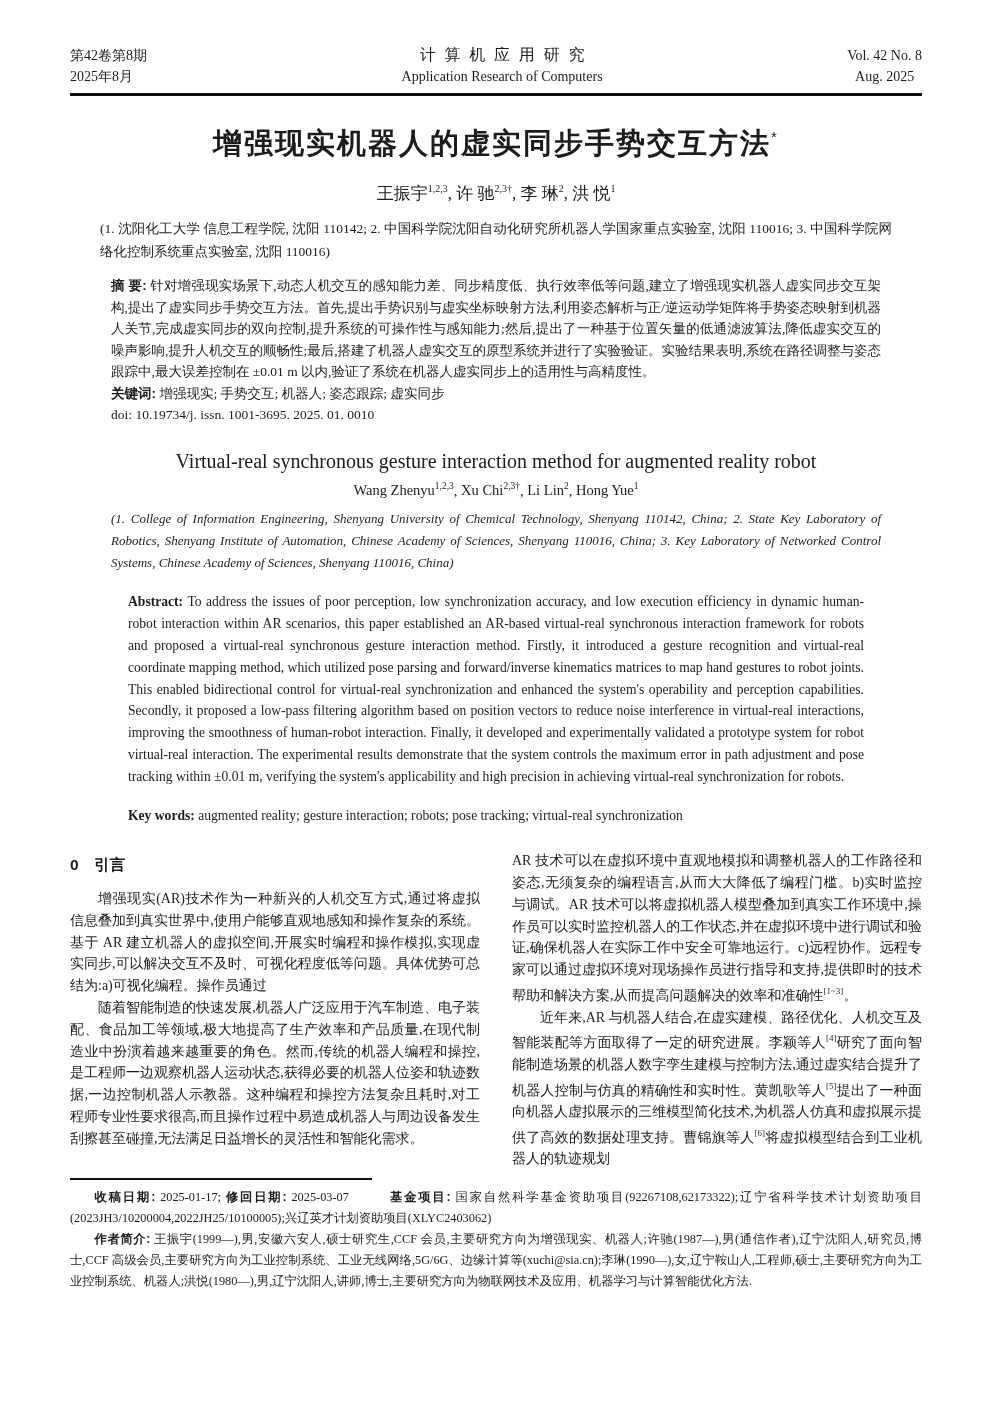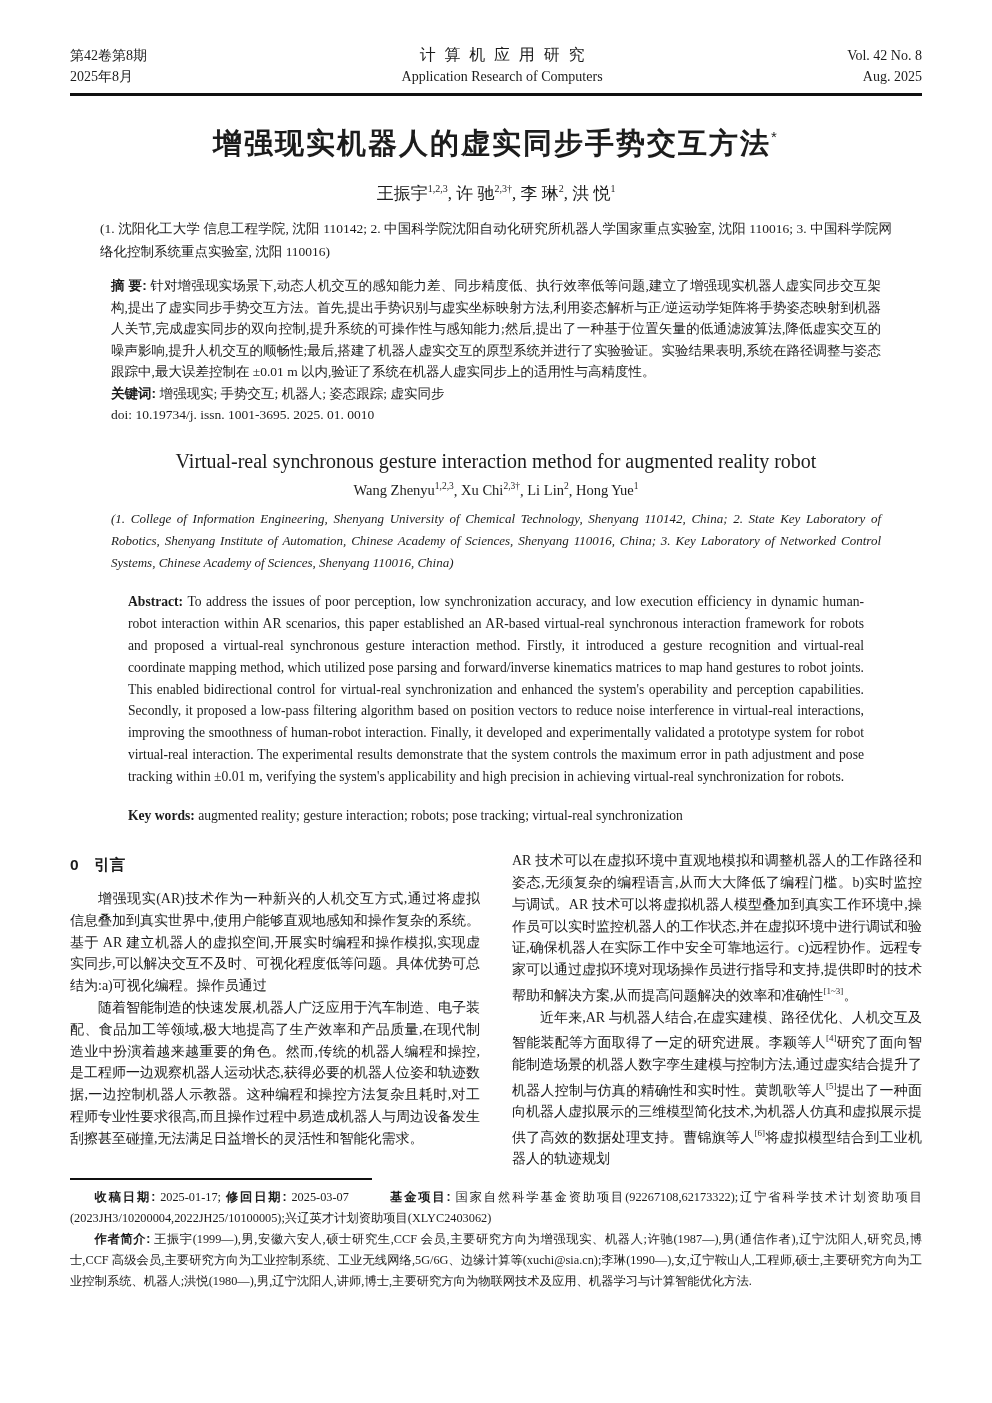--- a/index.html
+++ b/index.html
@@ -10,21 +10,21 @@
     background:#ffffff;
     color:#1c1c1c;
     box-sizing:border-box;
     padding:44px 70px 20px 70px;
     font-family:"Liberation Serif", serif;
     overflow:hidden;
   }
   
   .jheader { display:flex; justify-content:space-between; align-items:flex-end; }
   .jh-left, .jh-right { font-size:14px; line-height:21px; }
-  .jh-right { text-align:right; }
+  .jh-right { text-align:center; }
   .jh-center { text-align:center;margin-left:10px; }
   .jh-center .cn { font-size:16px; letter-spacing:0.55em; margin-left:0.55em; line-height:22px; }
   .jh-center .en { font-size:14px; line-height:21px; }
   .header-rule { height:3px; background:#101010; margin-top:6px; }
 
   
   .title-cn {
     margin:28px 0 0 0; text-align:center;
     font-family:"Liberation Sans", sans-serif;
     font-size:29px; font-weight:bold; letter-spacing:2px;

